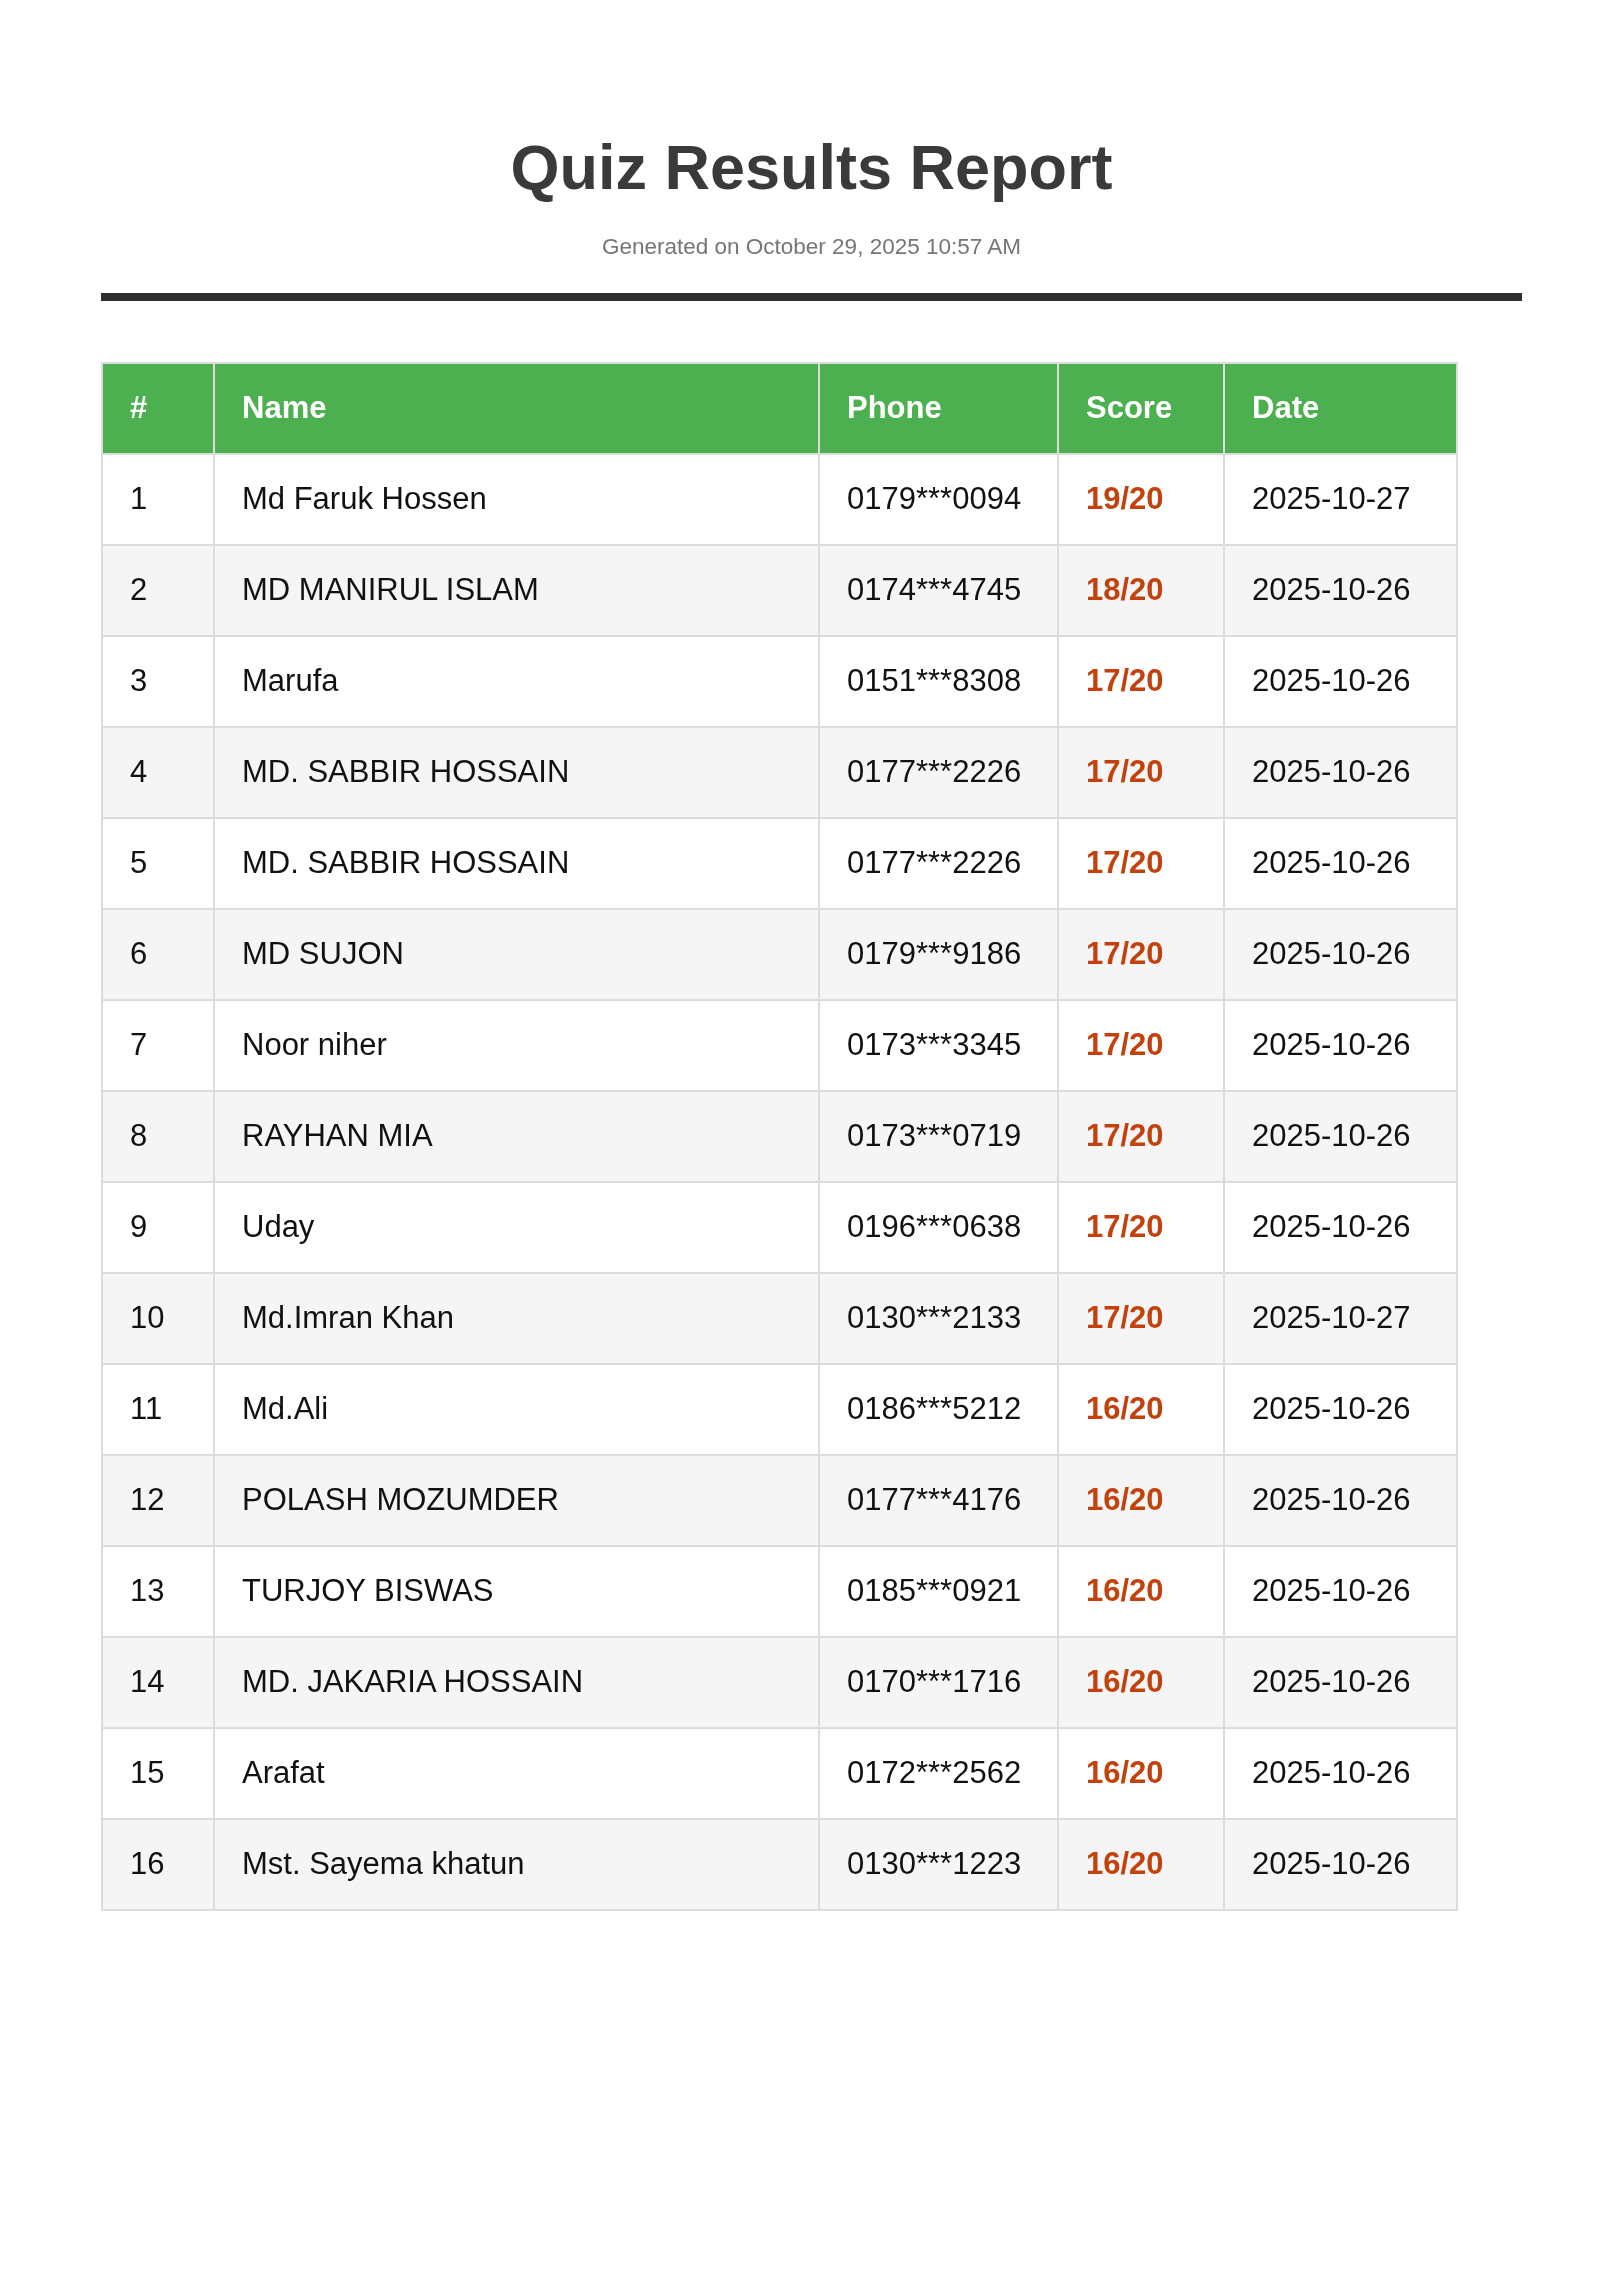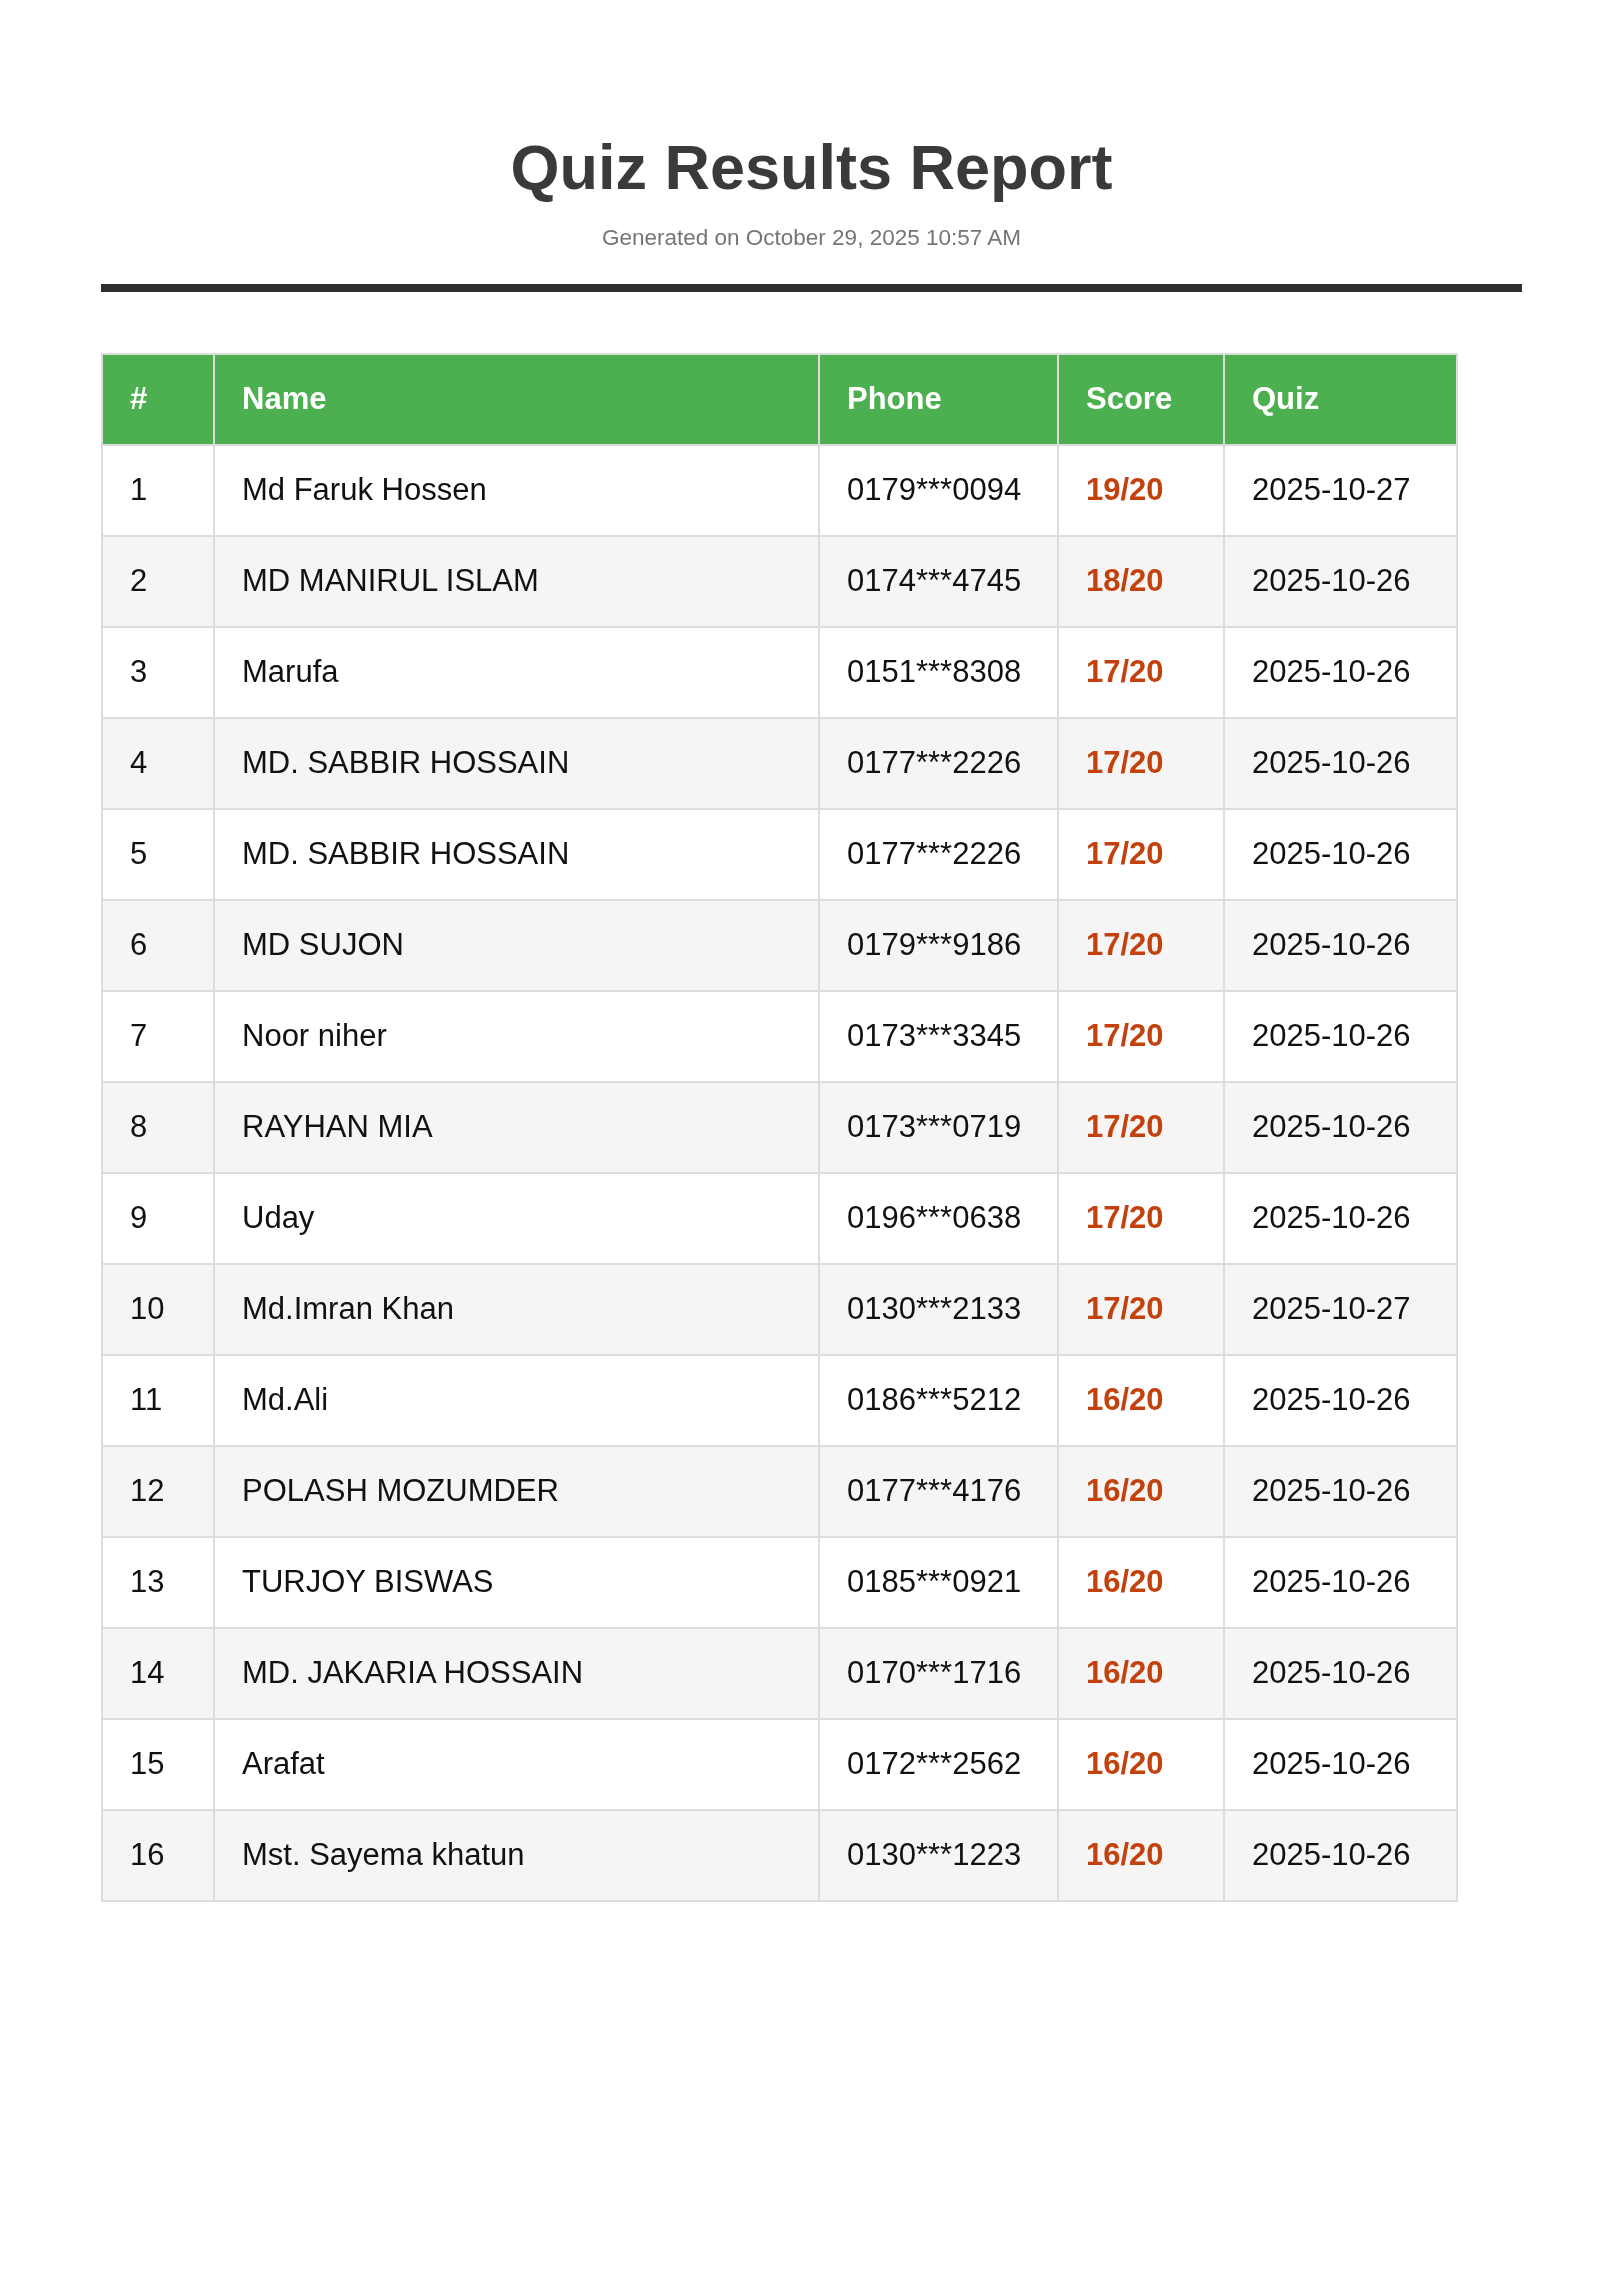--- a/index.html
+++ b/index.html
@@ -16,21 +16,21 @@
   }
   .page-title {
     margin-top: 133px;
     font-size: 63px;
     line-height: 68px;
     font-weight: bold;
     color: #3a3a3a;
     text-align: center;
   }
   .page-subtitle {
-    margin-top: 25px;
+    margin-top: 34px;
     font-size: 22.5px;
     line-height: 24.5px;
     color: #757575;
     text-align: center;
   }
   .title-divider {
     margin-top: 33px;
     height: 8.2px;
     background: #2f2f2f;
     border: none;
@@ -93,21 +93,21 @@
         <col class="c-phone">
         <col class="c-score">
         <col class="c-date">
     </colgroup>
     <thead>
       <tr>
         <th>#</th>
         <th>Name</th>
         <th>Phone</th>
         <th>Score</th>
-        <th>Quiz</th>
+        <th>Date</th>
       </tr>
     </thead>
     <tbody>
         <tr>
     <td class="cell-num">1</td>
     <td class="cell-name">Md Faruk Hossen</td>
     <td class="cell-phone">0179***0094</td>
     <td class="cell-score">19/20</td>
     <td class="cell-date">2025-10-27</td>
   </tr>

